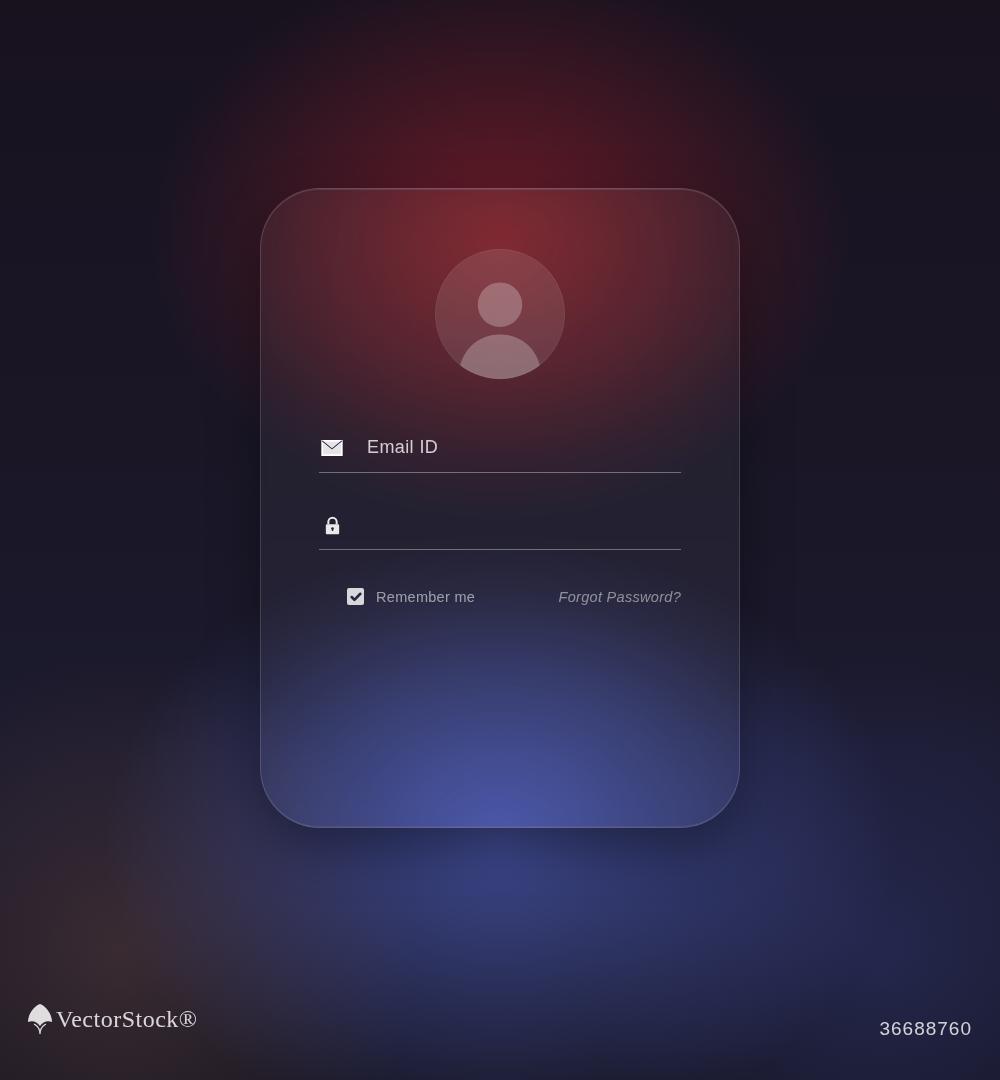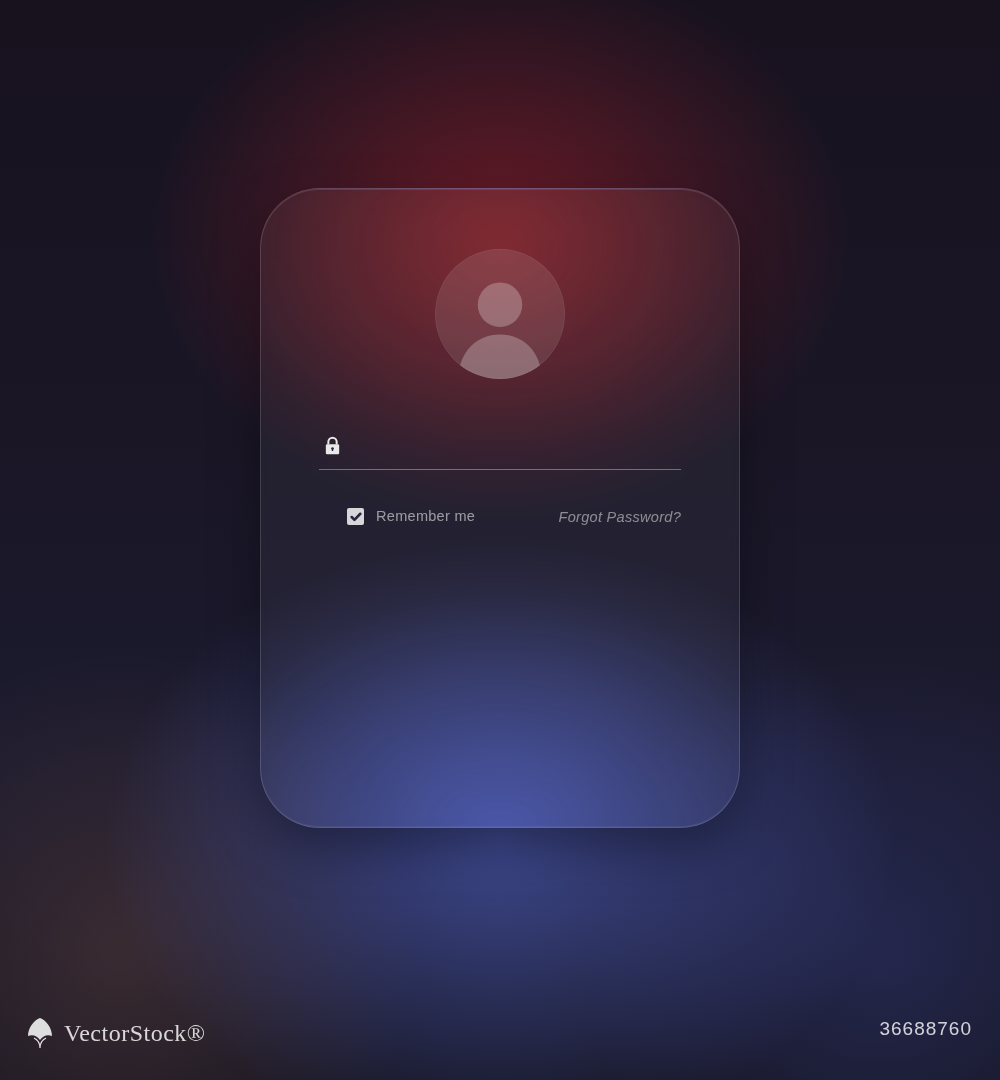--- a/index.html
+++ b/index.html
@@ -64,21 +64,21 @@
   .field input::placeholder { color:rgba(255,255,255,0.78); }
 
   .options {
     width:100%;
     display:flex; align-items:center; justify-content:space-between;
     margin-top:4px; margin-bottom:48px;
     color:rgba(255,255,255,0.55);
     font-size:14.5px;
     letter-spacing:0.3px;
   }
-  .remember { display:flex; gap:12px; cursor:pointer;padding-left:28px; }
+  .remember { display:flex; align-items:center; gap:12px; cursor:pointer;padding-left:28px; }
   .checkbox {
     width:17px; height:17px; border-radius:2px;
     background:rgba(255,255,255,0.82);
     display:flex; align-items:center; justify-content:center;
   }
   .checkbox svg { width:12px; height:12px; stroke:#2a2540; stroke-width:3; fill:none; stroke-linecap:round; stroke-linejoin:round; }
   .forgot { font-style:italic; color:rgba(255,255,255,0.48); cursor:pointer; }
 
   .login-btn {
     width:100%; height:62px;
@@ -89,24 +89,24 @@
       inset 0 -2px 6px rgba(0,0,20,0.35),
       0 6px 18px rgba(30,30,90,0.35);
     color:#f2f2fa;
     font-size:17px;
     font-weight:600;
     letter-spacing:5px;
     cursor:pointer;
   }
 
   .wm-logo {
-    position:absolute; left:26px; bottom:30px;
+    position:absolute; left:26px; bottom:44px;
     color:rgba(255,255,255,0.82);
     font-family:Georgia,"Times New Roman",serif;
-    display:flex; align-items:center; gap:8px;
+    display:flex; align-items:center; gap:0;
   }
   .wm-logo .plume {
     width:30px; height:34px; position:relative;
   }
   .wm-logo .plume svg { width:30px; height:34px; fill:rgba(255,255,255,0.85); }
   .wm-text { font-size:24px; letter-spacing:0.5px; }
   .wm-text .vs { font-weight:400; }
 
   .wm-id {
     position:absolute; right:28px; bottom:40px;
@@ -123,20 +123,30 @@
 
   <div class="card">
 
     <div class="avatar">
       <svg viewBox="0 0 64 70">
         <circle cx="32" cy="20" r="15"></circle>
         <path d="M4 70c0-18 12-30 28-30s28 12 28 30z"></path>
       </svg>
     </div>
 
+    <div class="field">
+      <span class="icon">
+        <svg viewBox="0 0 24 18" width="22" height="16">
+          <path d="M1 1h22v16H1z M1 1l11 9L23 1" fill="none" stroke="white" stroke-width="2"></path>
+          <path d="M1 1h22v16H1z" fill="rgba(255,255,255,0.88)"></path>
+          <path d="M1 1l11 9L23 1" fill="none" stroke="#2a2540" stroke-width="1.2"></path>
+        </svg>
+      </span>
+      <input type="text" placeholder="Email ID" style="">
+    </div>
 
     <div class="field">
       <span class="icon">
         <svg viewBox="0 0 20 24" width="17" height="20">
           <rect x="2" y="10" width="16" height="12" rx="1.5" fill="rgba(255,255,255,0.9)"></rect>
           <path d="M5 10V7a5 5 0 0110 0v3" fill="none" stroke="rgba(255,255,255,0.9)" stroke-width="2.4"></path>
           <circle cx="10" cy="15" r="1.6" fill="#2a2540"></circle>
           <rect x="9.2" y="15" width="1.6" height="3" fill="#2a2540"></rect>
         </svg>
       </span>

